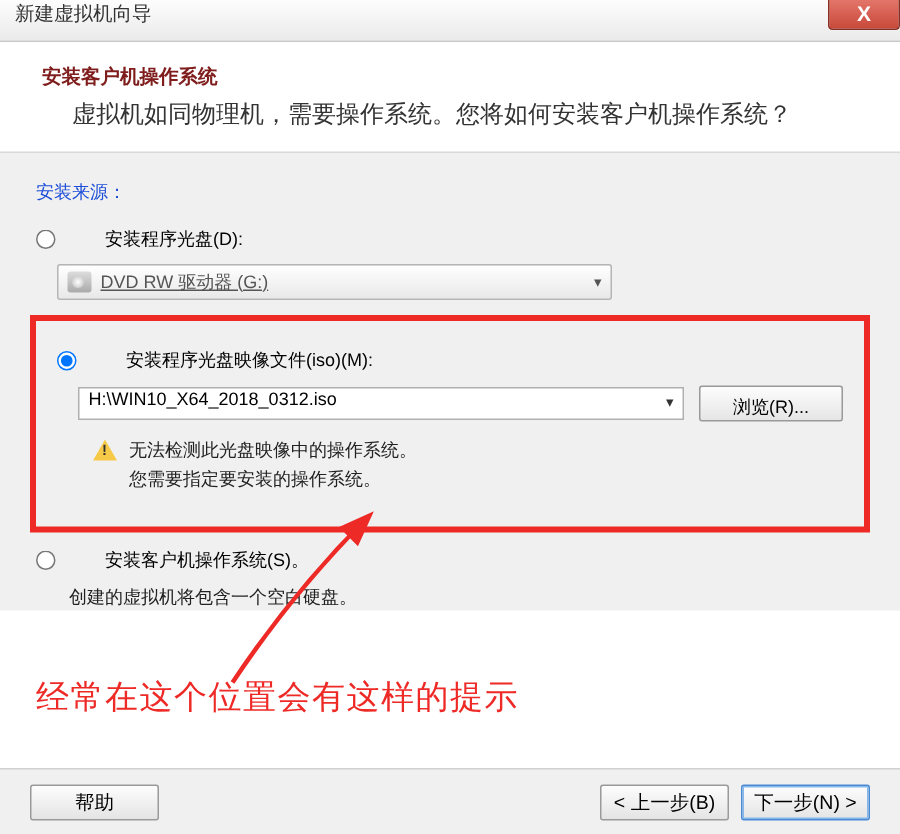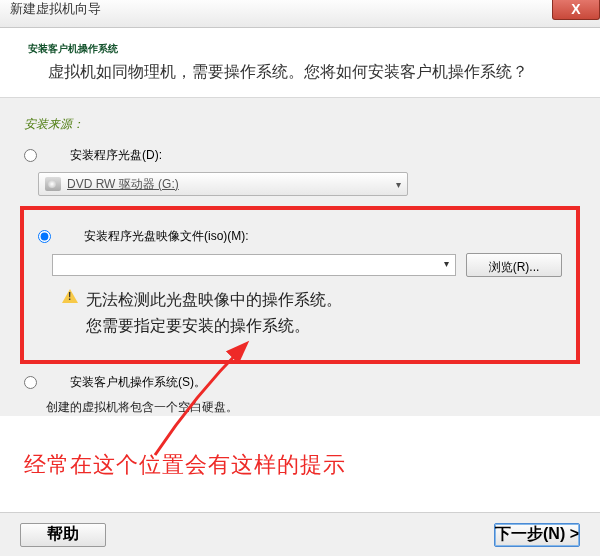--- a/index.html
+++ b/index.html
@@ -31,28 +31,28 @@
   border-radius: 0 0 3px 3px;
   color: #fff;
   display: flex; align-items: center; justify-content: center;
   font-size: 14px; font-weight: bold;
 }
 .header-panel {
   background: #fff;
   padding: 14px 22px 14px 28px;
   border-bottom: 1px solid #d9d9d9;
 }
-.header-title { font-weight: bold; font-size: 10px; color: #14532d; margin-bottom: 6px; }
+.header-title { font-weight: bold; font-size: 13px; color: #7f1d1d; margin-bottom: 6px; }
 .header-sub { font-size: 16px; color: #333; padding-left: 20px; }
 .content {
   background: #f0f0f0;
   padding: 18px 24px 0 24px;
   position: relative;
 }
-.section-label { font-size: 12px; color: #4d7c0f; margin-bottom: 14px; font-style: italic; }
+.section-label { font-size: 12px; color: #1d4ed8; margin-bottom: 14px; }
 .option-row { display: flex; align-items: center; margin-bottom: 8px; gap: 27px; }
 .option-row input[type="radio"] { margin-right: 6px; }
 .dropdown {
   width: 370px; height: 24px;
   background: linear-gradient(to bottom, #fff, #e8e8e8);
   border: 1px solid #b5b5b5;
   border-radius: 2px;
   display: flex; align-items: center;
   padding: 0 6px;
   margin-left: 14px;
@@ -100,42 +100,42 @@
 .warn-icon {
   width: 0; height: 0;
   border-left: 8px solid transparent;
   border-right: 8px solid transparent;
   border-bottom: 14px solid #f7c948;
   position: relative; margin-top: 2px;
 }
 .warn-icon::after {
   content: "!"; position: absolute; left: -2px; top: 2px; font-size: 10px; font-weight: bold; color: #333;
 }
-.warn-text { font-size: 16px; color: #222; line-height: 1.6; }
+.warn-text { font-size: 12px; color: #222; line-height: 1.6; }
 .post-text { font-size: 12px; color: #222; margin-left: 22px; margin-top: 6px; }
 .arrow-svg { position: absolute; left: 145px; top: 335px; pointer-events: none; }
 .annotation {
   position: absolute; left: 24px; top: 450px;
   color: #ee2a27; font-size: 22px; letter-spacing: 1px;
 }
 .footer {
   position: absolute; bottom: 0; left: 0; right: 0;
   height: 44px;
   border-top: 1px solid #d0d0d0;
   background: #f0f0f0;
   display: flex; align-items: center;
   padding: 0 20px;
   gap: 8px;
 }
 .footer .spacer { flex: 1; }
 .footer button {
   height: 24px; min-width: 86px;
   background: linear-gradient(to bottom, #fdfdfd, #e4e4e4);
   border: 1px solid #9a9a9a; border-radius: 2px;
-  font-size: 16px; font-family: inherit; font-weight: bold;
+  font-size: 13px; font-family: inherit;
 }
 .footer button.primary {
   border: 1px solid #4a8ad4;
   box-shadow: 0 0 0 1px #85b8ea inset;
 }
 </style>
 </head>
 <body>
 
 <div class="titlebar">
@@ -163,20 +163,21 @@
     <span class="chev">▾</span>
   </div>
 
   <div class="red-box">
     <div class="option-row">
       <input type="radio" name="src" checked="" style="">
       <span>安装程序光盘映像文件(iso)(M):</span>
     </div>
     <div class="iso-row">
       <div class="iso-input">
+        <span>H:\WIN10_X64_2018_0312.iso</span>
         <span class="chev">▾</span>
       </div>
       <div class="browse-btn">
         <span>浏览(R)...</span>
       </div>
     </div>
     <div class="warn-row">
       <div class="warn-icon"></div>
       <div class="warn-text">
         <div>无法检测此光盘映像中的操作系统。</div>
@@ -199,14 +200,15 @@
     </marker>
   </defs>
   <path d="M 10 120 Q 50 60 100 10" stroke="#ee2a27" stroke-width="3" fill="none" marker-end="url(#ah)"></path>
 </svg>
 
 <div class="annotation">经常在这个位置会有这样的提示</div>
 
 <div class="footer">
   <button><span>帮助</span></button>
   <div class="spacer"></div>
+  <button><span>&lt; 上一步(B)</span></button>
   <button class="primary"><span>下一步(N) &gt;</span></button>
 </div>
 
 </body></html>

